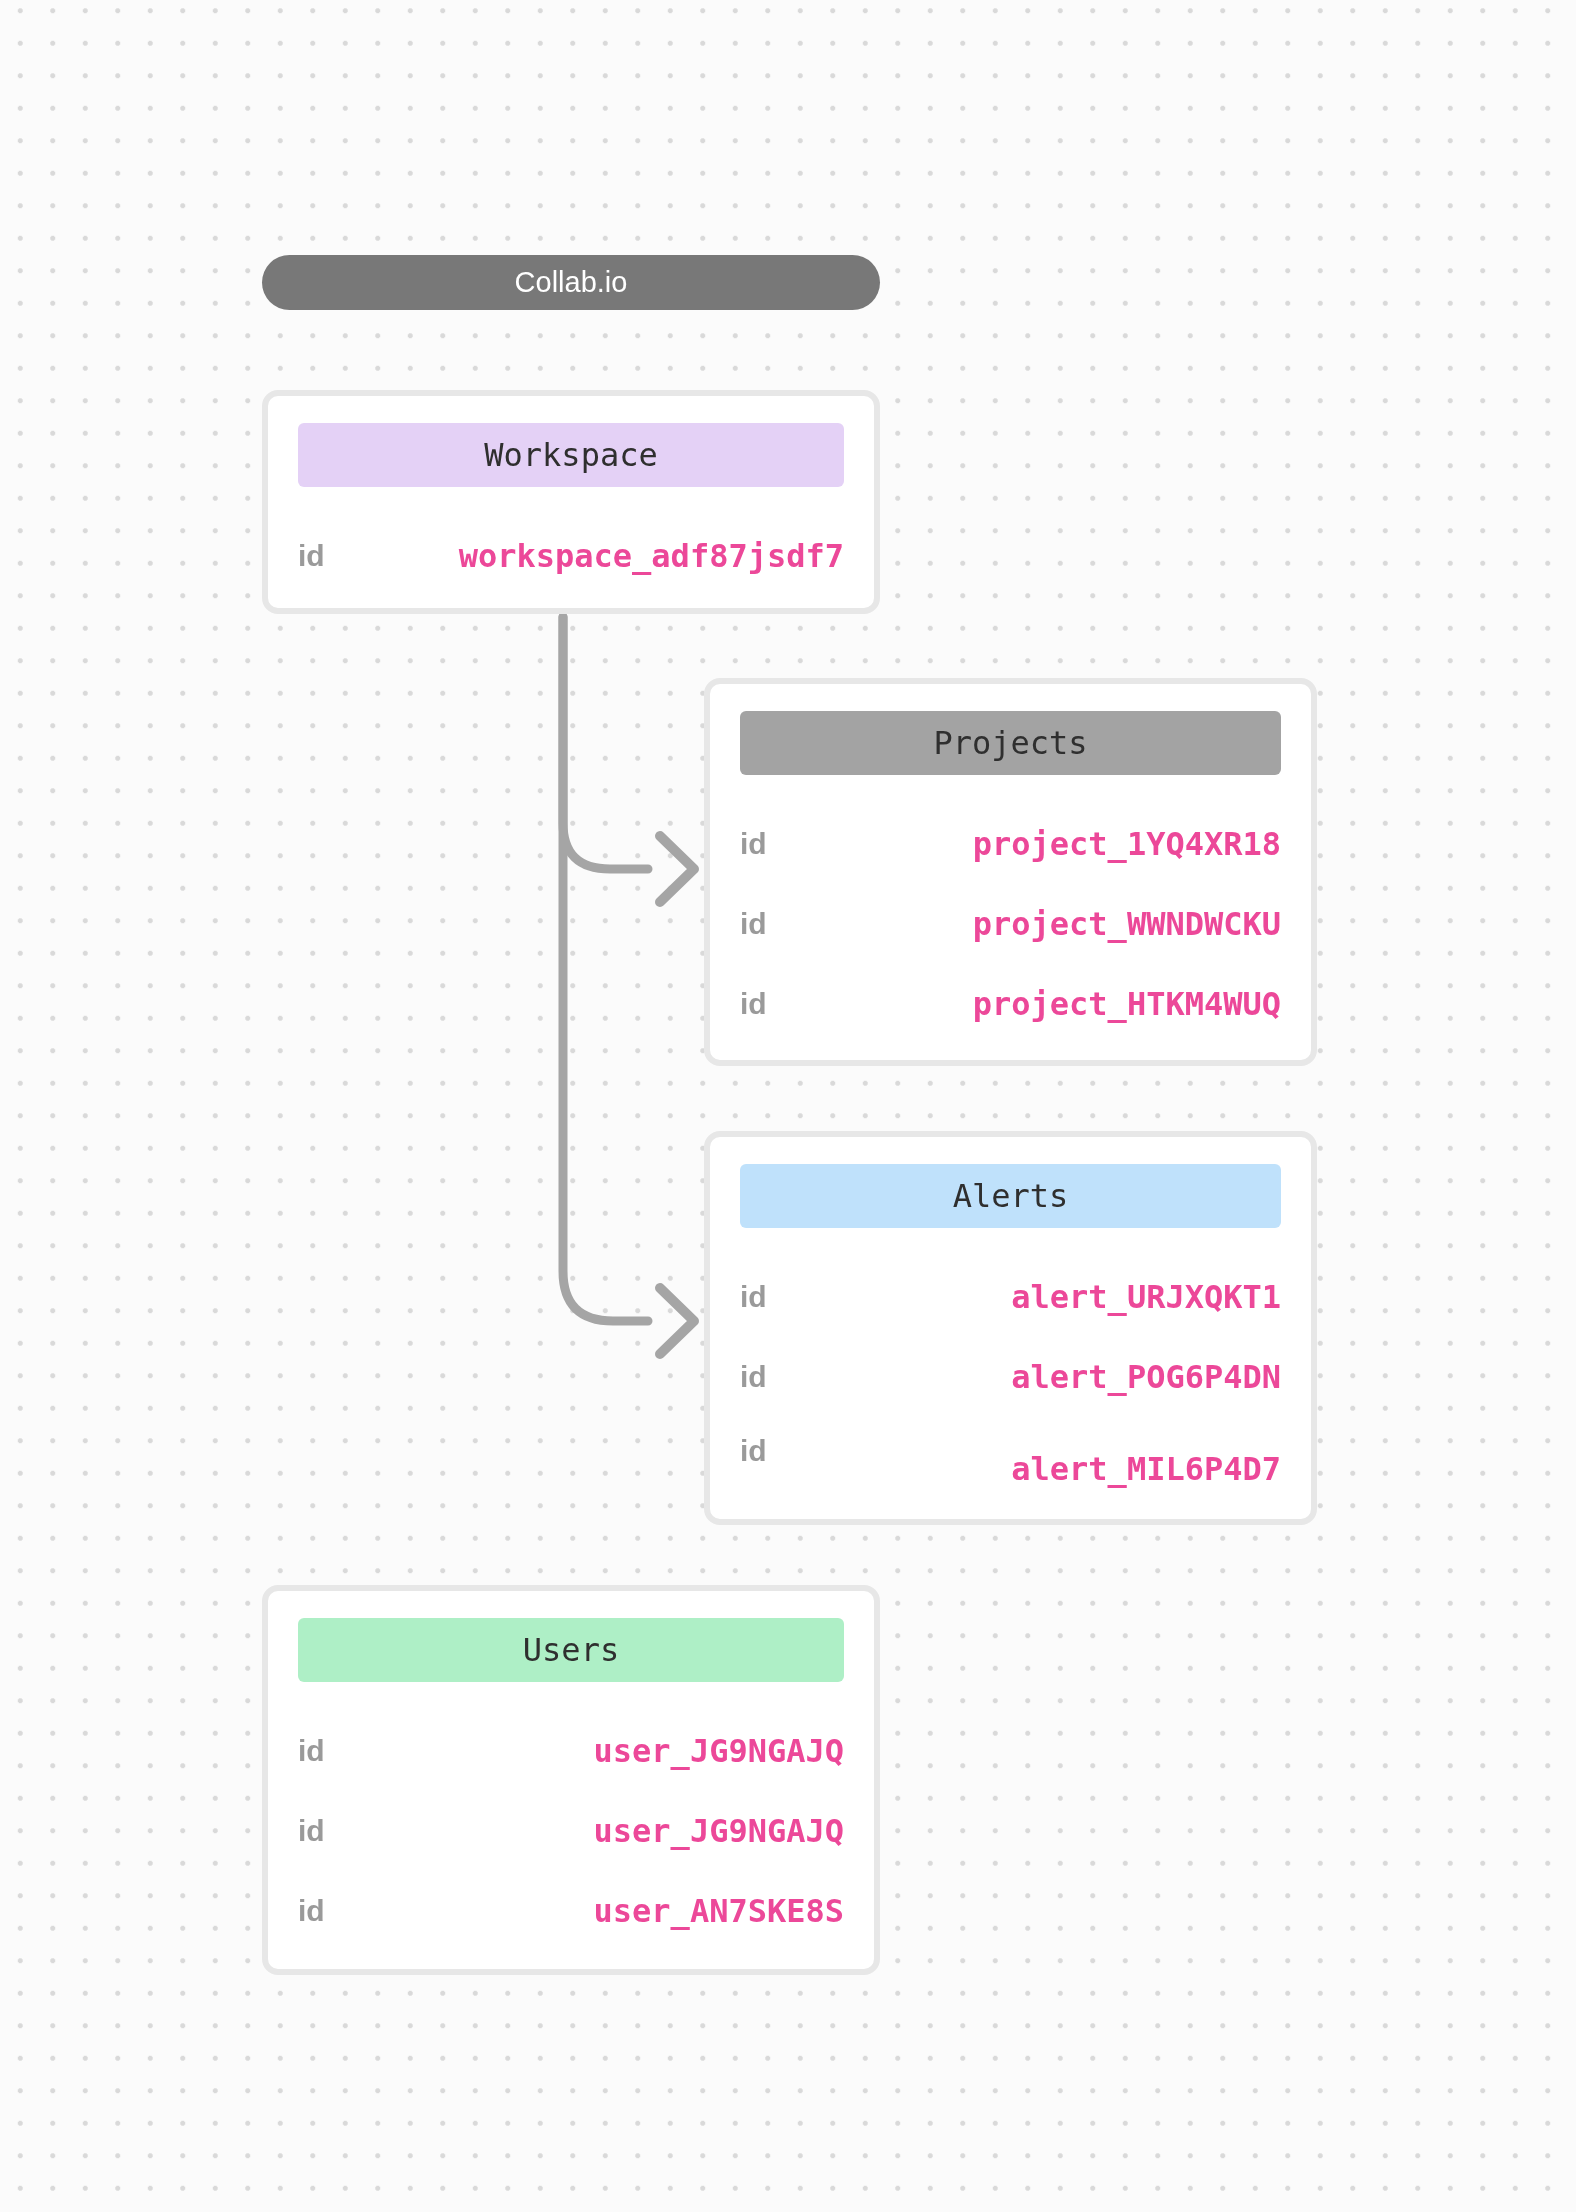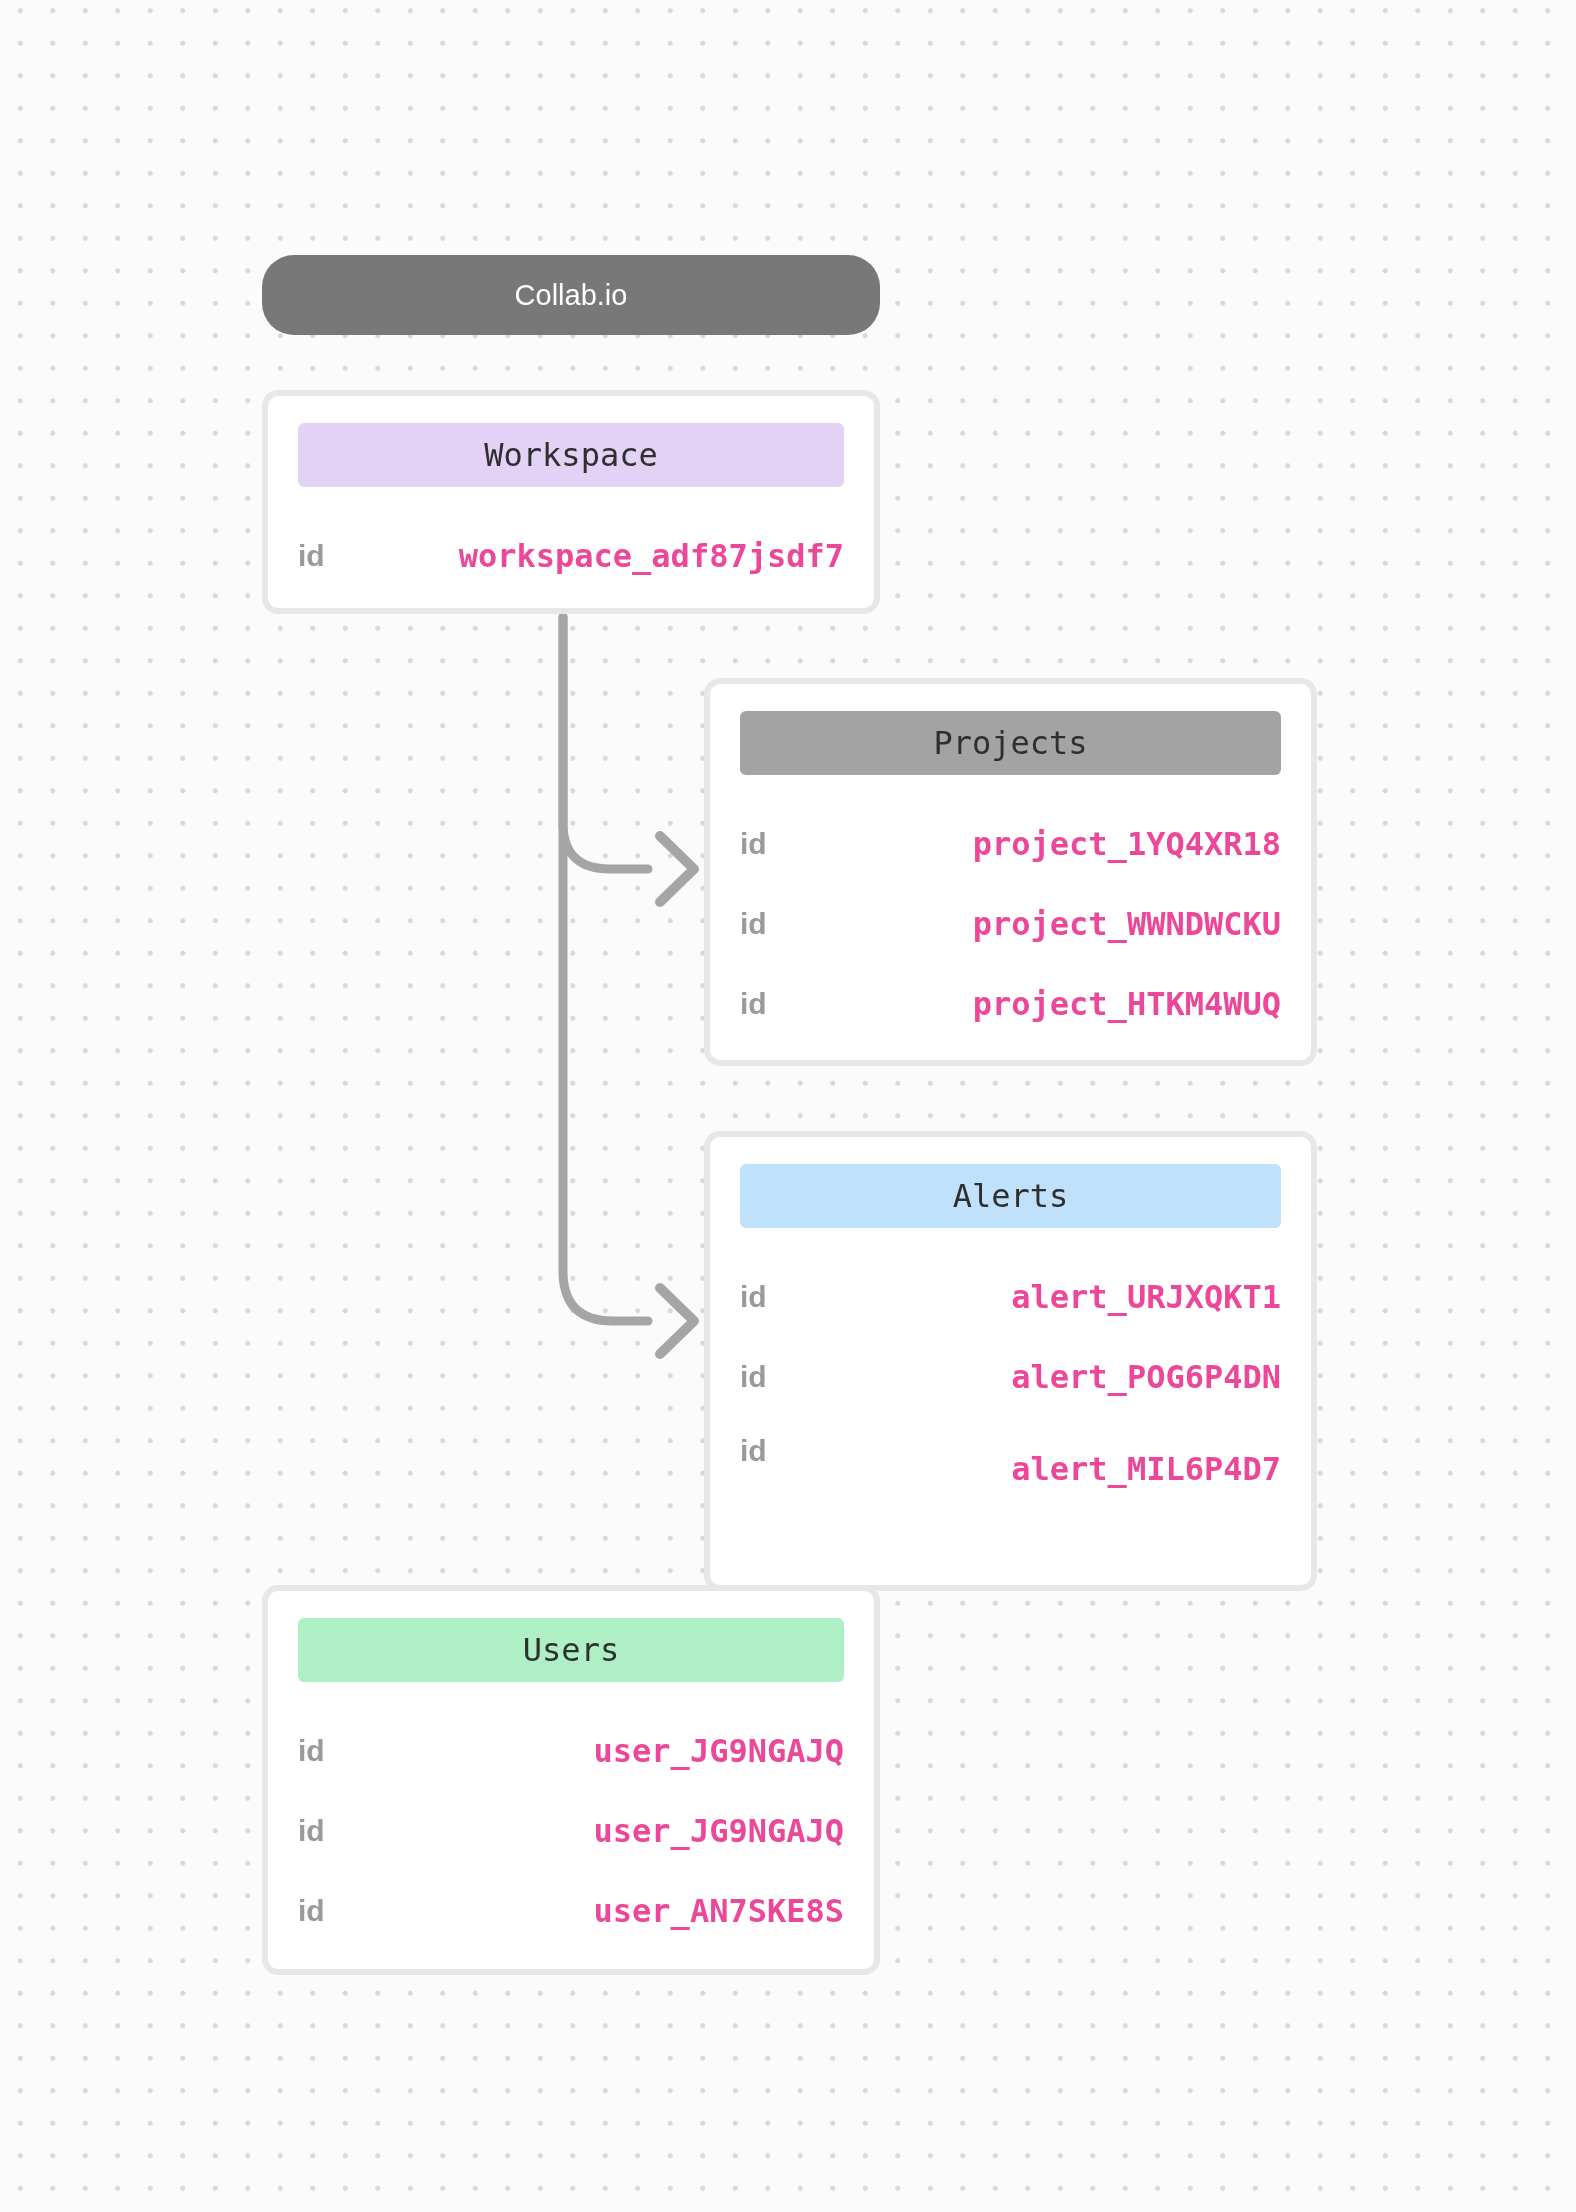--- a/index.html
+++ b/index.html
@@ -12,40 +12,40 @@
     background-color: #fbfbfb;
     background-image: radial-gradient(circle, #d9d9d9 2.3px, rgba(0,0,0,0) 2.4px);
     background-size: 32.5px 32.5px;
     background-position: 4px 27px;
     font-family: "Liberation Sans", sans-serif;
   }
 
   .pill {
     position: absolute;
     left: 262px; top: 255px;
-    width: 618px; height: 80px;
+    width: 618px; height: 55px;
     border-radius: 32px;
     background: #787878;
     color: #ffffff;
     font-family: "Liberation Sans", sans-serif;
     font-size: 29px;
     display: flex; align-items: center; justify-content: center;
   }
 
   .card {
     position: absolute;
     box-sizing: border-box;
     background: #ffffff;
     border: 6px solid #e7e7e7;
     border-radius: 16px;
     padding: 27px 30px 0 30px;
   }
   #card-workspace { left: 262px;  top: 390px;  width: 618px; height: 224px; }
   #card-projects  { left: 704px;  top: 678px;  width: 613px; height: 388px; }
-  #card-alerts    { left: 704px;  top: 1131px; width: 613px; height: 460px; }
+  #card-alerts    { left: 704px;  top: 1131px; width: 613px; height: 394px; }
   #card-users     { left: 262px;  top: 1585px; width: 618px; height: 390px; }
 
   .card-header {
     height: 64px;
     border-radius: 6px;
     display: flex; align-items: center; justify-content: center;
     font-family: "DejaVu Sans Mono", monospace;
     font-size: 32px;
     color: #2f2f2f;
   }

